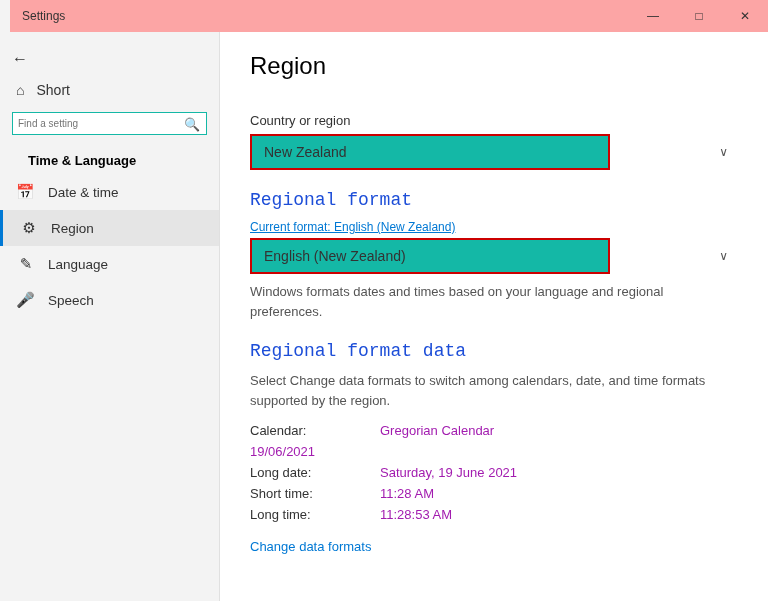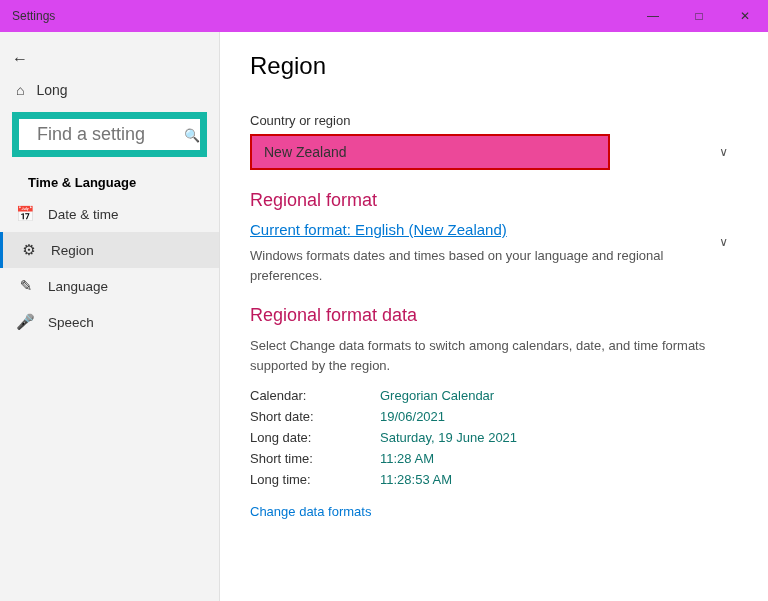--- a/index.html
+++ b/index.html
@@ -1,21 +1,21 @@
 <!DOCTYPE html>
 <html><head>
   <meta charset="utf-8">
   <style>
     * { box-sizing: border-box; margin: 0; padding: 0; }
     body { font-family: 'Segoe UI', sans-serif; font-size: 14px; background: #f3f3f3; display: flex; height: 601px; width: 768px; overflow: hidden; }
 
     
     .titlebar {
-      position: absolute; top: 0; left: 0; right: 0; height: 32px;
-      background: #d946ef; display: flex; align-items: center; justify-content: space-between;
+      position: absolute; top: 0; left: 10px; right: 0; height: 32px;
+      background: #fca5a5; display: flex; align-items: center; justify-content: space-between;
       padding: 0 0 0 12px; z-index: 100;
     }
     .titlebar-title { font-size: 12px; color: #333; }
     .titlebar-controls { display: flex; }
     .titlebar-btn {
       width: 46px; height: 32px; display: flex; align-items: center; justify-content: center;
       font-size: 12px; color: #333; cursor: pointer; border: none; background: transparent;
     }
 
     
@@ -29,22 +29,22 @@
     .sidebar-back {
       display: flex; align-items: center; padding: 8px 12px; cursor: pointer; color: #333;
     }
     .sidebar-home { display: flex; align-items: center; padding: 8px 12px 8px 16px; cursor: pointer; color: #333; }
     .sidebar-home span.label { margin-left: 12px; }
 
     .search-container {
       margin: 6px 12px; position: relative;
     }
     .search-input {
-      width: 100%; padding: 5px 28px 5px 18px; border: 7px solid #14b8a6;
-      background: white; font-size: 18px; outline: none; color: #333;
+      width: 100%; padding: 5px 28px 5px 5px; border: 1px solid #14b8a6;
+      background: white; font-size: 10px; outline: none; color: #333;
     }
     .search-icon-wrap {
       position: absolute; right: 6px; top: 50%; transform: translateY(-50%);
       color: #666; font-size: 13px;
     }
 
     .sidebar-section-title {
       padding: 12px 16px 6px 28px; font-weight: 700; font-size: 13px; color: #000;
     }
 
@@ -58,48 +58,48 @@
     .sidebar-item .icon { width: 20px; text-align: center; margin-right: 12px; font-size: 15px; }
 
     
     .main-content {
       flex: 1; background: white; padding: 20px 30px; overflow-y: auto;
     }
 
     .page-title { font-size: 24px; font-weight: 300; margin-bottom: 20px; color: #000; }
 
     .section-label { font-size: 13px; color: #333; margin-bottom: 6px; margin-top: 33px; }
-    .section-title { font-size: 18px; font-weight: 400; margin-bottom: 10px; color: #be185d; margin-top: 20px; }
+    .section-title { font-size: 18px; font-weight: 400; margin-bottom: 10px; color: #1d4ed8; margin-top: 20px; font-family: Liberation Mono, monospace; }
 
     .dropdown-wrapper {
       position: relative; margin-bottom: 8px;
     }
     .dropdown-select {
       width: 360px; padding: 8px 35px 8px 12px; border: 2px solid #cc0000;
-      background: #ec4899; font-size: 14px; color: #333; appearance: none;
+      background: #14b8a6; font-size: 14px; color: #333; appearance: none;
       cursor: pointer; outline: none;
     }
     .dropdown-arrow {
       position: absolute; right: 10px; top: 50%; transform: translateY(-50%);
       font-size: 12px; color: #555; pointer-events: none;
     }
 
     .description-text { font-size: 13px; color: #555; margin-bottom: 4px; line-height: 1.5; max-width: 500px; }
 
     .format-data-table { margin-top: 10px; }
     .format-row { display: flex; padding: 3px 0; font-size: 13px; }
     .format-key { width: 130px; color: #333; }
-    .format-val { color: #0f766e; }
+    .format-val { color: #a21caf; }
 
     .link-blue {
       color: #0078d4; text-decoration: none; font-size: 13px; cursor: pointer;
       display: inline-block; margin-top: 14px;
     }
 
-    .current-format-label { font-size: 15px; color: #0078d4; text-decoration: underline; margin-bottom: 4px; cursor: pointer; }
+    .current-format-label { font-size: 12px; color: #0078d4; text-decoration: underline; margin-bottom: 4px; cursor: pointer; }
   </style>
 </head>
 <body>
 
 <div class="titlebar">
   <span class="titlebar-title">Settings</span>
   <div class="titlebar-controls">
     <button class="titlebar-btn">—</button>
     <button class="titlebar-btn">□</button>
     <button class="titlebar-btn close">✕</button>
@@ -107,21 +107,21 @@
 </div>
 
 <div class="app-container">
 
   <div class="sidebar">
     <div class="sidebar-back">
       <span style="font-size:16px;">←</span>
     </div>
     <div class="sidebar-home">
       <span class="icon">⌂</span>
-      <span class="label">Long</span>
+      <span class="label">Short</span>
     </div>
 
     <div class="search-container">
       <input class="search-input" type="text" placeholder="Find a setting" style="">
       <span class="search-icon-wrap">🔍</span>
     </div>
 
     <div class="sidebar-section-title">Time &amp; Language</div>
 
     <div class="sidebar-item">
@@ -151,35 +151,37 @@
       <select class="dropdown-select">
         <option>New Zealand</option>
       </select>
       <span class="dropdown-arrow">∨</span>
     </div>
 
     
     <h2 class="section-title">Regional format</h2>
     <div class="current-format-label">Current format: English (New Zealand)</div>
     <div class="dropdown-wrapper">
+      <select class="dropdown-select">
+        <option>English (New Zealand)</option>
+      </select>
       <span class="dropdown-arrow">∨</span>
     </div>
     <p class="description-text">Windows formats dates and times based on your language and regional preferences.</p>
 
     
     <h2 class="section-title">Regional format data</h2>
     <p class="description-text">Select Change data formats to switch among calendars, date, and time formats supported by the region.</p>
 
     <div class="format-data-table">
       <div class="format-row">
         <span class="format-key">Calendar:</span>
         <span class="format-val">Gregorian Calendar</span>
       </div>
       <div class="format-row">
-        <span class="format-key">Short date:</span>
         <span class="format-val">19/06/2021</span>
       </div>
       <div class="format-row">
         <span class="format-key">Long date:</span>
         <span class="format-val">Saturday, 19 June 2021</span>
       </div>
       <div class="format-row">
         <span class="format-key">Short time:</span>
         <span class="format-val">11:28 AM</span>
       </div>

